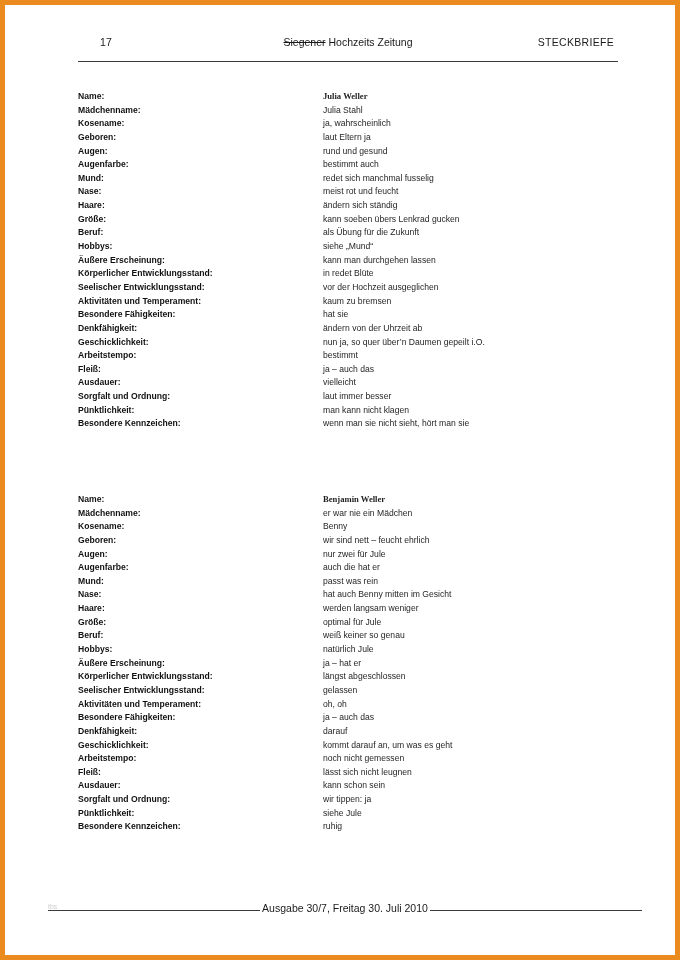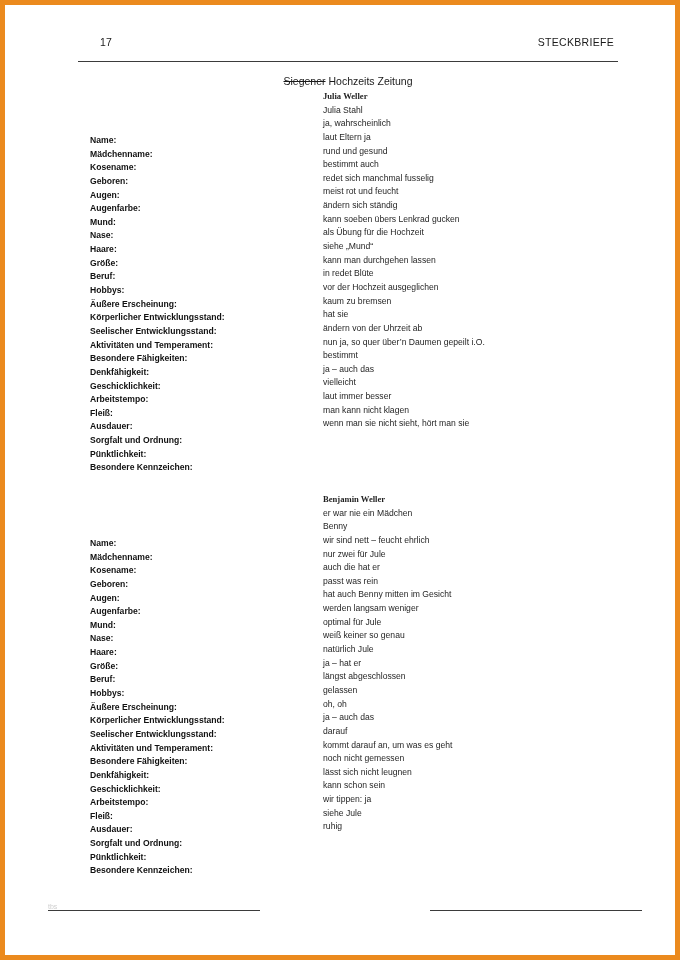--- a/index.html
+++ b/index.html
@@ -56,21 +56,20 @@
     letter-spacing: 0.2px;
   }
   .header-title {
     position: absolute;
     left: 0;
     top: 0;
     width: 540px;
     text-align: center;
     font-size: 10.5px;
     color: #1a1a1a;
-    margin-top: 39px;
   }
   .header-title .struck {
     text-decoration: line-through;
   }
   .header-section {
     position: absolute;
     right: 4px;
     top: 0;
     font-size: 10.5px;
     color: #1a1a1a;
@@ -87,27 +86,26 @@
   .profile-2 { top: 475px; }
 
   .row {
     position: relative;
     height: 13.65px;
     line-height: 13.65px;
     white-space: nowrap;
   }
   .label {
     position: absolute;
-    left: 12px;
+    left: 0;
     top: 0;
     width: 240px;
     font-size: 8.6px;
     font-weight: bold;
     color: #111111;
-    margin-top: 44px;
   }
   .value {
     position: absolute;
     left: 245px;
     top: 0;
     font-size: 8.6px;
     color: #1f1f1f;
   }
   .value.name-value {
     font-weight: bold;
@@ -197,21 +195,21 @@
         <div class="row">
           <div class="label">Haare:</div>
           <div class="value">ändern sich ständig</div>
         </div>
         <div class="row">
           <div class="label">Größe:</div>
           <div class="value">kann soeben übers Lenkrad gucken</div>
         </div>
         <div class="row">
           <div class="label">Beruf:</div>
-          <div class="value">als Übung für die Hochzeit</div>
+          <div class="value">als Übung für die Zukunft</div>
         </div>
         <div class="row">
           <div class="label">Hobbys:</div>
           <div class="value">siehe „Mund“</div>
         </div>
         <div class="row">
           <div class="label">Äußere Erscheinung:</div>
           <div class="value">kann man durchgehen lassen</div>
         </div>
         <div class="row">
@@ -363,16 +361,17 @@
         <div class="row">
           <div class="label">Besondere Kennzeichen:</div>
           <div class="value">ruhig</div>
         </div>
       </div>
 
     <div class="footer">
       <div class="footer-mark">tbs</div>
       <div class="footer-rule-left"></div>
       <div class="footer-rule-right"></div>
+      <div class="footer-text">Ausgabe 30/7, Freitag 30. Juli 2010</div>
     </div>
 
   </div>
 </div>
 
 </body></html>

